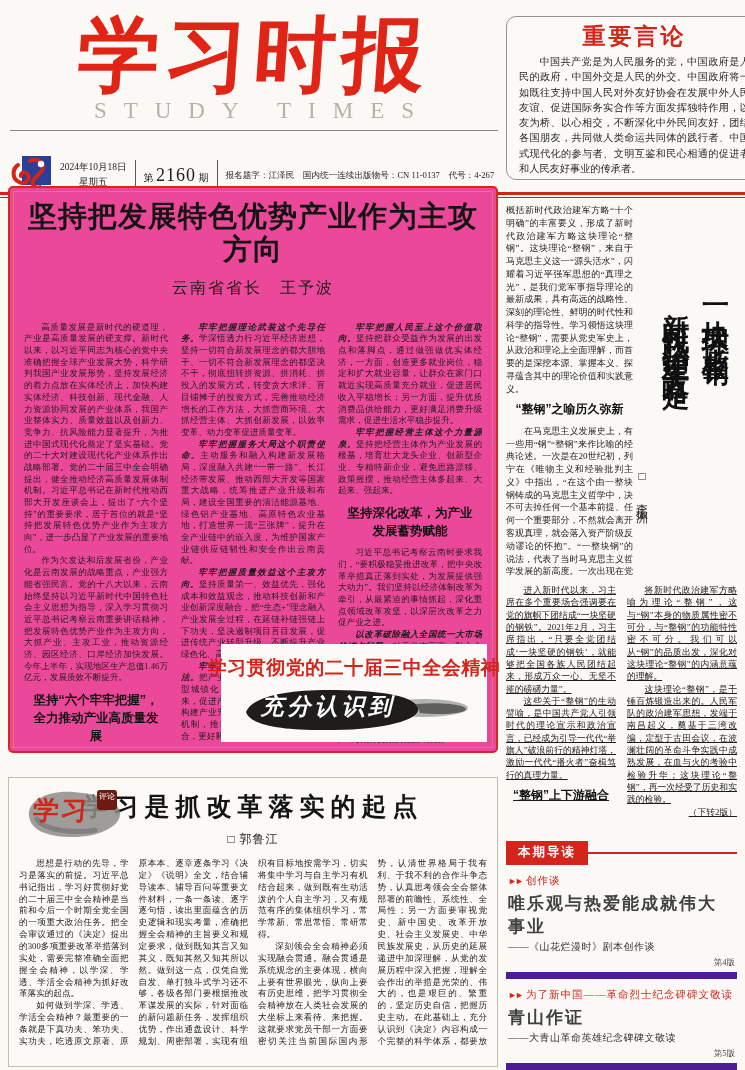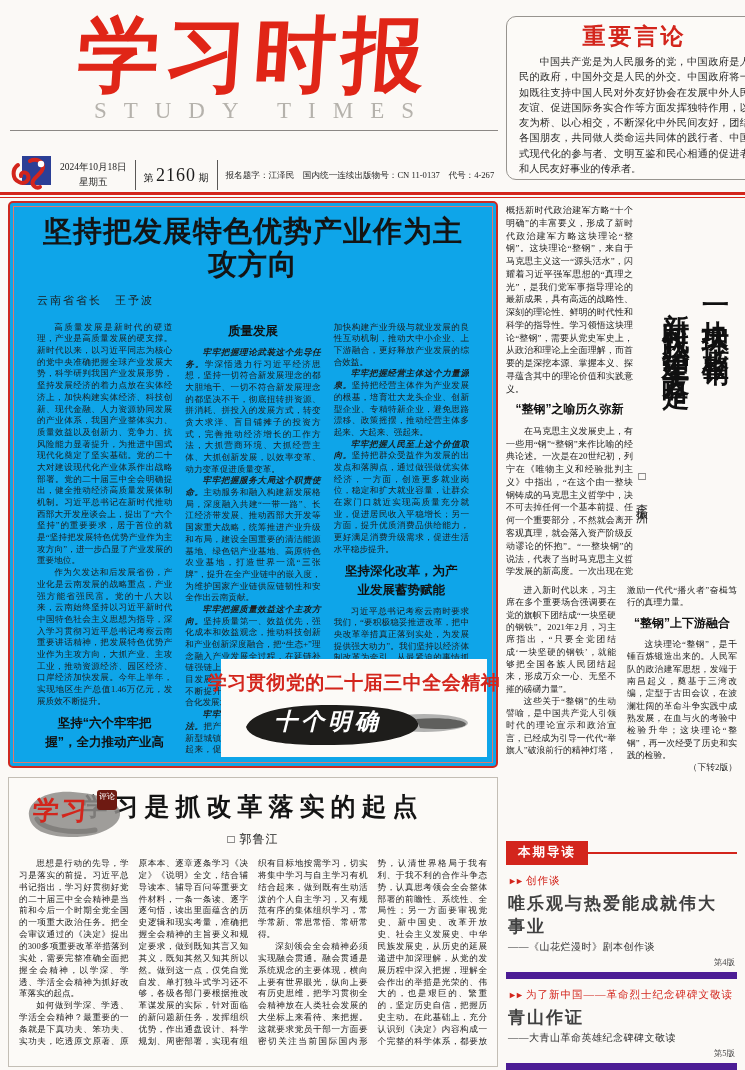--- a/index.html
+++ b/index.html
@@ -49,30 +49,30 @@
   }
 
   
   .red-rule { position:absolute; left:0; top:192px; width:745px; }
   .red-rule .thick { height:3px; background:#d3251c; }
   .red-rule .gap { height:2px; }
   .red-rule .thin { height:1px; background:#d3251c; }
 
   
   .main-box {
-    position:absolute; left:8px; top:201px; width:490px; height:567px;
-    border:2px solid #cf2920; border-radius:5px; background:#0ea5e9;
+    position:absolute; left:8px; top:186px; width:490px; height:567px;
+    border:2px solid #cf2920; border-radius:5px; background:#ec4899;
     outline:1px solid #e2776e; outline-offset:-6px;
-    padding:12px 27px 8px;
+    padding:12px 14px 8px;
   }
   .main-headline {
     font-weight:bold; font-size:29px; letter-spacing:1px; text-align:center;
     color:#141414; line-height:1.15;
   }
-  .main-byline { font-size:11px; margin:11px 0 14px; letter-spacing:2px; }
+  .main-byline { text-align:center; font-size:16px; margin:11px 0 23px; letter-spacing:2px; }
   .main-body {
     column-count:3; column-gap:13px; height:438px; overflow:hidden;
     font-size:8.6px; line-height:1.36; text-align:justify;
   }
   .body-p { text-indent:2em; margin:0; }
   .body-p.right { text-align:right; text-indent:0; }
   .lead { font-weight:bold; font-style:italic; }
   .col-subhead {
     font-family:"Liberation Sans","DejaVu Sans",sans-serif;
     font-weight:bold; font-size:12.5px; line-height:1.45; text-align:center;
@@ -109,21 +109,21 @@
     writing-mode:vertical-rl; font-size:12px; letter-spacing:4px;
     margin:178px 2px 0 0; color:#222; white-space:nowrap;
   }
   .sb-headline {
     writing-mode:vertical-rl; font-family:"Liberation Sans","DejaVu Sans",sans-serif;
     font-weight:bold; font-size:27px; color:#101010;
   }
   .sb-headline div { letter-spacing:8px; margin:0 6px; line-height:1.25; }
   .sb-bottom {
     margin-top:8px; height:245px; column-count:2; column-gap:11px;
-    font-size:8.8px; line-height:1.4; text-align:justify; overflow:hidden;
+    font-size:8.8px; line-height:1.4; text-align:justify; overflow:hidden;text-decoration:underline;
   }
   .sb-bottom .col-subhead, .sb-top-text .col-subhead { font-size:12px; margin:6px 2px; }
 
   
   .digest { position:absolute; left:506px; top:841px; width:231px; }
   .digest-header { display:flex; align-items:center; }
   .digest-label {
     background:#d3251c; color:#fff; font-weight:bold; font-size:12.5px;
     padding:3px 12px 4px; letter-spacing:2px;
   }
@@ -214,35 +214,35 @@
     <div class="main-headline sans">坚持把发展特色优势产业作为主攻方向</div>
     <div class="main-byline">云南省省长　王予波</div>
     <div class="main-body">
         <p class="body-p">高质量发展是新时代的硬道理，产业是高质量发展的硬支撑。新时代以来，以习近平同志为核心的党中央准确把握全球产业发展大势，科学研判我国产业发展形势，坚持发展经济的着力点放在实体经济上，加快构建实体经济、科技创新、现代金融、人力资源协同发展的产业体系，我国产业整体实力、质量效益以及创新力、竞争力、抗风险能力显著提升，为推进中国式现代化奠定了坚实基础。党的二十大对建设现代化产业体系作出战略部署。党的二十届三中全会明确提出，健全推动经济高质量发展体制机制。习近平总书记在新时代推动西部大开发座谈会上，提出了“六个坚持”的重要要求，居于首位的就是“坚持把发展特色优势产业作为主攻方向”，进一步凸显了产业发展的重要地位。</p>
         <p class="body-p">作为欠发达和后发展省份，产业化是云南发展的战略重点，产业强方能省强民富。党的十八大以来，云南始终坚持以习近平新时代中国特色社会主义思想为指导，深入学习贯彻习近平总书记考察云南重要讲话精神，把发展特色优势产业作为主攻方向，大抓产业、主攻工业，推动资源经济、园区经济、口岸经济加快发展。今年上半年，实现地区生产总值1.46万亿元，发展质效不断提升。</p>
         <div class="col-subhead">坚持“六个牢牢把握”，全力推动产业高质量发展</div>
         <p class="body-p"><span class="lead">牢牢把握理论武装这个先导任务。</span>学深悟透力行习近平经济思想，坚持一切符合新发展理念的都大胆地干、一切不符合新发展理念的都坚决不干，彻底扭转拼资源、拼消耗、拼投入的发展方式，转变贪大求洋、盲目铺摊子的投资方式，完善推动经济增长的工作方法，大抓营商环境、大抓经营主体、大抓创新发展，以效率变革、动力变革促进质量变革。</p>
         <p class="body-p"><span class="lead">牢牢把握服务大局这个职责使命。</span>主动服务和融入构建新发展格局，深度融入共建“一带一路”、长江经济带发展、推动西部大开发等国家重大战略，统筹推进产业升级和布局，建设全国重要的清洁能源基地、绿色铝产业基地、高原特色农业基地，打造世界一流“三张牌”，提升在全产业链中的嵌入度，为维护国家产业链供应链韧性和安全作出云南贡献。</p>
         <p class="body-p"><span class="lead">牢牢把握质量效益这个主攻方向。</span>坚持质量第一、效益优先，强化成本和效益观念，推动科技创新和产业创新深度融合，把“生态+”理念融入产业发展全过程，在延链补链强链上下功夫，坚决遏制项目盲目发展，促进传统产业转型升级，不断提升产业绿色化、高端化、融合化发展水平。</p>
         <p class="body-p"><span class="lead">牢牢把握系统观念这个科学方法。</span>把产业发展与深化改革、推进新型城镇化、人力资源开发等结合起来，促进产业强省、企业兴旺，加快构建产业升级与就业发展的良性互动机制，推动大中小企业、上下游融合，更好释放产业发展的综合效益。</p>
+        <p class="body-p"><span class="lead">牢牢把握人民至上这个价值取向。</span>坚持把群众受益作为发展的出发点和落脚点，通过做强做优实体经济，一方面，创造更多就业岗位，稳定和扩大就业容量，让群众在家门口就近实现高质量充分就业，促进居民收入平稳增长；另一方面，提升优质消费品供给能力，更好满足消费升级需求，促进生活水平稳步提升。</p>
         <p class="body-p"><span class="lead">牢牢把握经营主体这个力量源泉。</span>坚持把经营主体作为产业发展的根基，培育壮大龙头企业、创新型企业、专精特新企业，避免思路漂移、政策摇摆，推动经营主体多起来、大起来、强起来。</p>
-        <p class="body-p"><span class="lead">牢牢把握人民至上这个价值取向。</span>坚持把群众受益作为发展的出发点和落脚点，通过做强做优实体经济，一方面，创造更多就业岗位，稳定和扩大就业容量，让群众在家门口就近实现高质量充分就业，促进居民收入平稳增长；另一方面，提升优质消费品供给能力，更好满足消费升级需求，促进生活水平稳步提升。</p>
         <div class="col-subhead">坚持深化改革，为产业发展蓄势赋能</div>
         <p class="body-p">习近平总书记考察云南时要求我们，“要积极稳妥推进改革，把中央改革举措真正落到实处，为发展提供强大动力”。我们坚持以经济体制改革为牵引，从最紧迫的事情抓起，深化重点领域改革攻坚，以深层次改革之力促产业之进。</p>
         <p class="body-p"><span class="lead">以改革破除融入全国统一大市场的堵点问题。</span>对于云南而言，融入全国统一大市场，产业发展必须扬长避短，实现供需更高水平动态平衡。我们实行“全国一张清单”管理模式，推进省、州（市）、县公平竞争审查，清理不当市场干预行为，深入开展市场分割、垄断等专项治理，市场准入效能评估试点经验被国家有关部门推广，要素资源流动更加顺畅。</p>
       </div>
     <div class="banner">
       <div class="banner-line1">学习贯彻党的二十届三中全会精神</div>
       <div class="banner-brush">
         <svg viewBox="0 0 232 52">
           <ellipse cx="186" cy="24" rx="44" ry="9" fill="#9a9a9a" opacity="0.75"></ellipse>
           <path d="M8 28 C14 12 52 5 98 6 C146 7 176 12 180 24 C183 35 150 45 96 46 C48 47 12 42 8 28 Z" fill="#1e1d1b"></path>
           <path d="M178 20 C200 18 226 20 228 25 C226 30 204 31 182 29 Z" fill="#4a4a48" opacity="0.8"></path>
         </svg>
-        <div class="brush-text">十个明确</div>
+        <div class="brush-text">充分认识到</div>
       </div>
     </div>
   </div>
 
   <div class="sidebar">
     <div class="sb-top">
       <div class="sb-top-text">
           <p class="body-p">习主席在中央军委政治工作会议上的重要讲话，系统总结新时代政治建军历史性成就，凝练概括新时代政治建军方略“十个明确”的丰富要义，形成了新时代政治建军方略这块理论“整钢”。这块理论“整钢”，来自于马克思主义这一“源头活水”，闪耀着习近平强军思想的“真理之光”，是我们党军事指导理论的最新成果，具有高远的战略性、深刻的理论性、鲜明的时代性和科学的指导性。学习领悟这块理论“整钢”，需要从党史军史上，从政治和理论上全面理解，而首要的是深挖本源、掌握本义、探寻蕴含其中的理论价值和实践意义。</p>
           <div class="col-subhead">“整钢”之喻历久弥新</div>
           <p class="body-p">在马克思主义发展史上，有一些用“钢”“整钢”来作比喻的经典论述。一次是在20世纪初，列宁在《唯物主义和经验批判主义》中指出，“在这个由一整块钢铸成的马克思主义哲学中，决不可去掉任何一个基本前提、任何一个重要部分，不然就会离开客观真理，就会落入资产阶级反动谬论的怀抱”。“一整块钢”的说法，代表了当时马克思主义哲学发展的新高度。一次出现在党的七大。20世纪40年代，在延安掀起了一场轰轰烈烈的整风运动。</p>
@@ -252,20 +252,21 @@
         <div class="sb-headline">
           <div>一块理论『整钢』</div>
           <div>新时代政治建军方略是</div>
         </div>
       </div>
     </div>
     <div class="sb-bottom">
         <p class="body-p">进入新时代以来，习主席在多个重要场合强调要在党的旗帜下团结成“一块坚硬的钢铁”。2021年2月，习主席指出，“只要全党团结成‘一块坚硬的钢铁’，就能够把全国各族人民团结起来，形成万众一心、无坚不摧的磅礴力量”。</p>
         <p class="body-p">这些关于“整钢”的生动譬喻，是中国共产党人引领时代的理论宣示和政治宣言，已经成为引导一代代“举旗人”破浪前行的精神灯塔，激励一代代“播火者”奋楫笃行的真理力量。</p>
         <div class="col-subhead">“整钢”上下游融合</div>
+        <p class="body-p">将新时代政治建军方略喻为理论“整钢”，这与“钢”本身的物质属性密不可分，与“整钢”的功能特性密不可分。我们可以从“钢”的品质出发，深化对这块理论“整钢”的内涵意蕴的理解。</p>
         <p class="body-p">这块理论“整钢”，是千锤百炼锻造出来的。人民军队的政治建军思想，发端于南昌起义，奠基于三湾改编，定型于古田会议，在波澜壮阔的革命斗争实践中成熟发展，在血与火的考验中检验升华；这块理论“整钢”，再一次经受了历史和实践的检验。</p>
         <p class="body-p right">（下转2版）</p>
       </div>
   </div>
 
   <div class="digest">
     <div class="digest-header">
       <div class="digest-label sans">本期导读</div>
       <div class="digest-hline"></div>
     </div>

